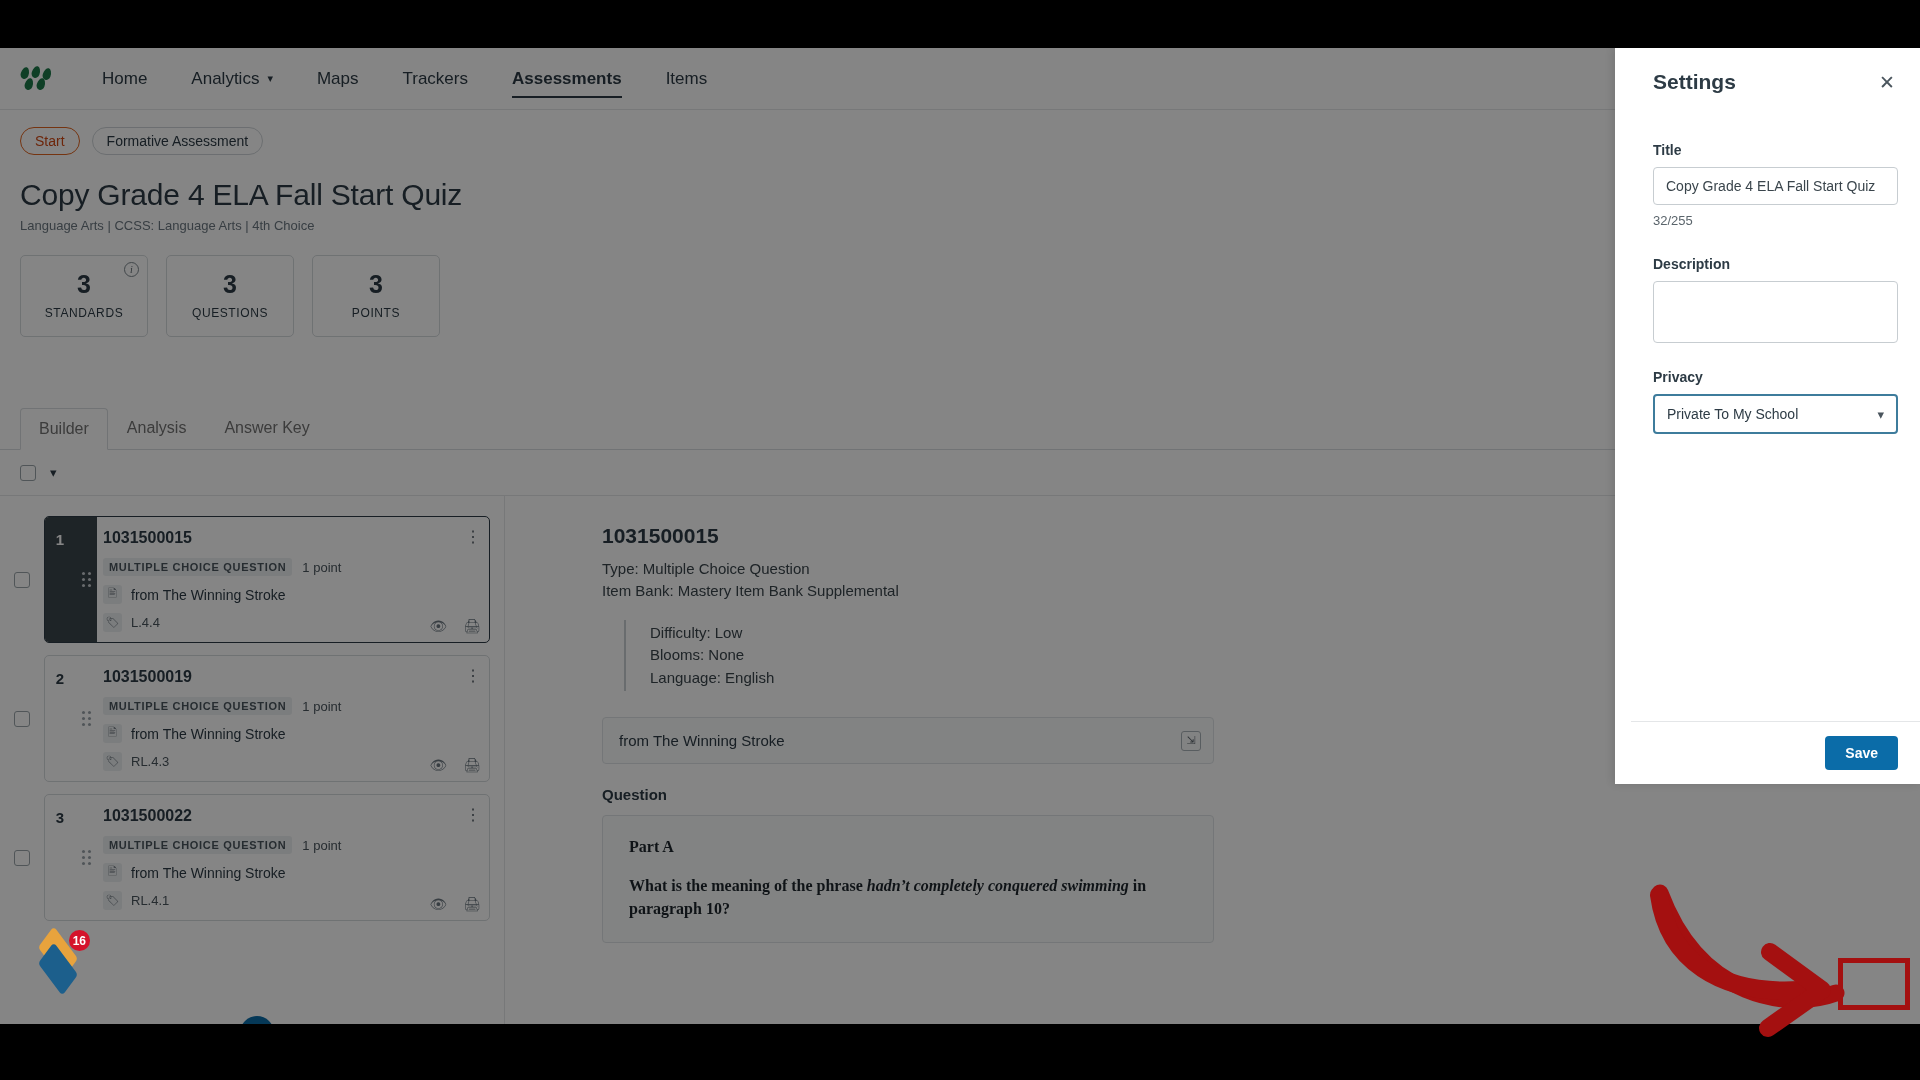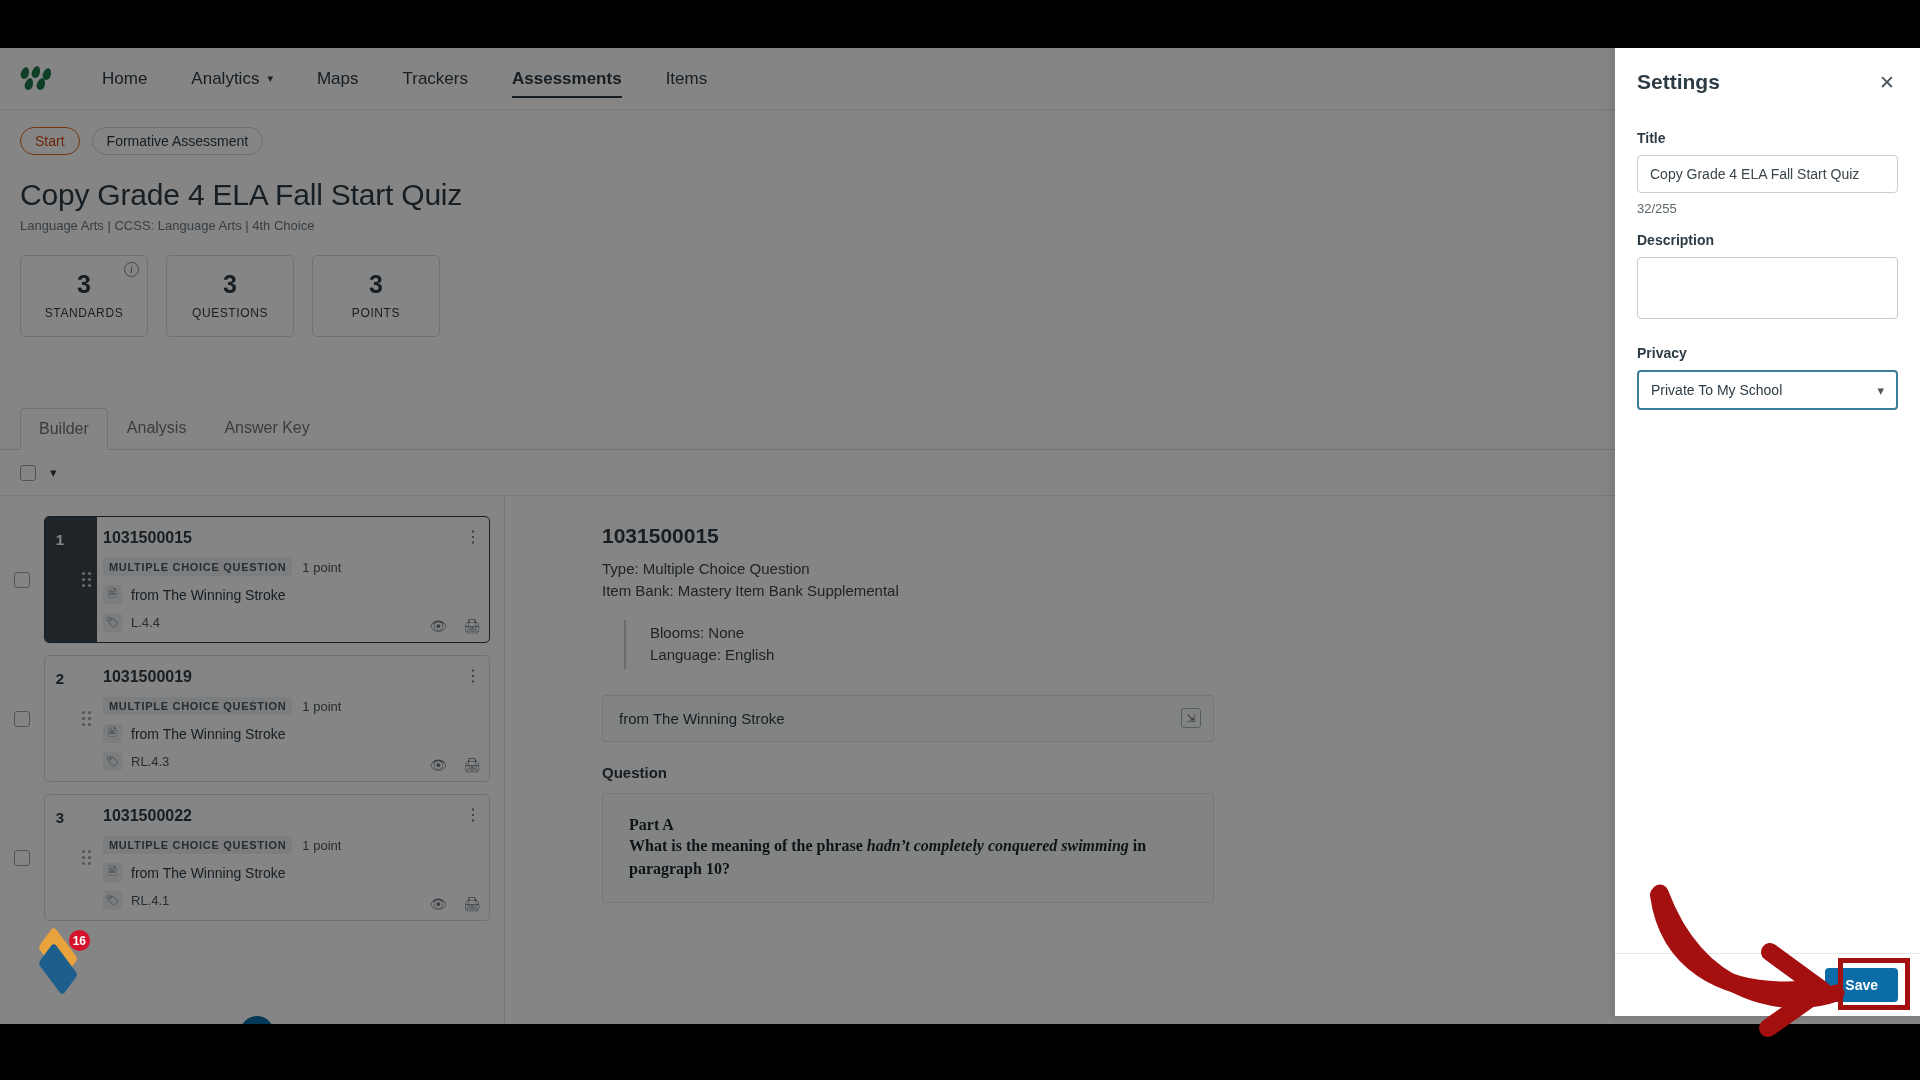--- a/index.html
+++ b/index.html
@@ -214,40 +214,41 @@
     cursor:pointer;
   }
   .qlabel { font-size: 15px; font-weight:700; color:#2d3b45; margin-top: 22px; }
   .qbox {
     margin-top: 12px; border:1px solid #dfe3e6; border-radius:4px; background:#fafbfb;
     padding: 22px 26px; width: 612px;
   }
   .qbox .parta { font-family:"Liberation Serif", serif; font-weight:700; font-size:16px; color:#1d262c; }
   .qbox .qtext {
     font-family:"Liberation Serif", serif; font-weight:700; font-size:16px;
-    color:#1d262c; line-height:1.45;
+    color:#1d262c; margin-top: 18px; line-height:1.45;
   }
   .qbox .qtext i { font-style: italic; }
 
   
   #drawer {
-    position:absolute; right:0; top:0; width: 305px; height: 968px;
+    position:absolute; right:0; top:0; width: 305px; height: 736px;
     background:#fff; z-index: 60; display:flex; flex-direction:column;
     box-shadow: -2px 0 8px rgba(0,0,0,0.12);
+    padding-left: 16px;
   }
   .drawer-head {
     display:flex; align-items:center; padding: 22px 22px 10px 22px;
   }
   .drawer-head h3 { font-size: 21px; font-weight:700; color:#2d3b45; }
   .drawer-x {
     margin-left:auto; font-size: 19px; color:#4a555d; cursor:pointer; line-height:1;
     width:22px; height:22px; display:flex; align-items:center; justify-content:center;
   }
   .drawer-body { padding: 10px 22px 0 22px; flex:1; }
-  .flabel { font-size: 14px; font-weight:700; color:#2d3b45; margin-top: 16px; }
+  .flabel { font-size: 14px; font-weight:700; color:#2d3b45; margin-top: 28px; }
   .finput {
     margin-top: 9px; width: 100%; height: 38px; border:1px solid #c7cdd1; border-radius:4px;
     padding: 0 12px; font-size: 14px; color:#3a454c; font-family:"Liberation Sans", sans-serif;
     background:#fff;
   }
   .counter { font-size: 13px; color:#5a646b; margin-top: 8px; }
   .ftextarea {
     margin-top: 9px; width: 100%; height: 62px; border:1px solid #c7cdd1; border-radius:4px;
     padding: 8px 12px; font-size: 14px; color:#3a454c; resize:none;
     font-family:"Liberation Sans", sans-serif; background:#fff;
@@ -502,20 +503,21 @@
         </div>
       </div>
 
       <div class="rightpane">
         <div class="detail">
           <h2>1031500015</h2>
           <p class="meta">Type: Multiple Choice Question</p>
           <p class="meta" style="margin-top:2px">Item Bank: Mastery Item Bank Supplemental</p>
 
           <div class="blockquote">
+            <div>Difficulty: Low</div>
             <div>Blooms: None</div>
             <div>Language: English</div>
           </div>
 
           <div class="passagebox">
             <span class="ptxt">from The Winning Stroke</span>
             <span class="pbtn">⇲</span>
           </div>
 
           <div class="qlabel">Question</div>

